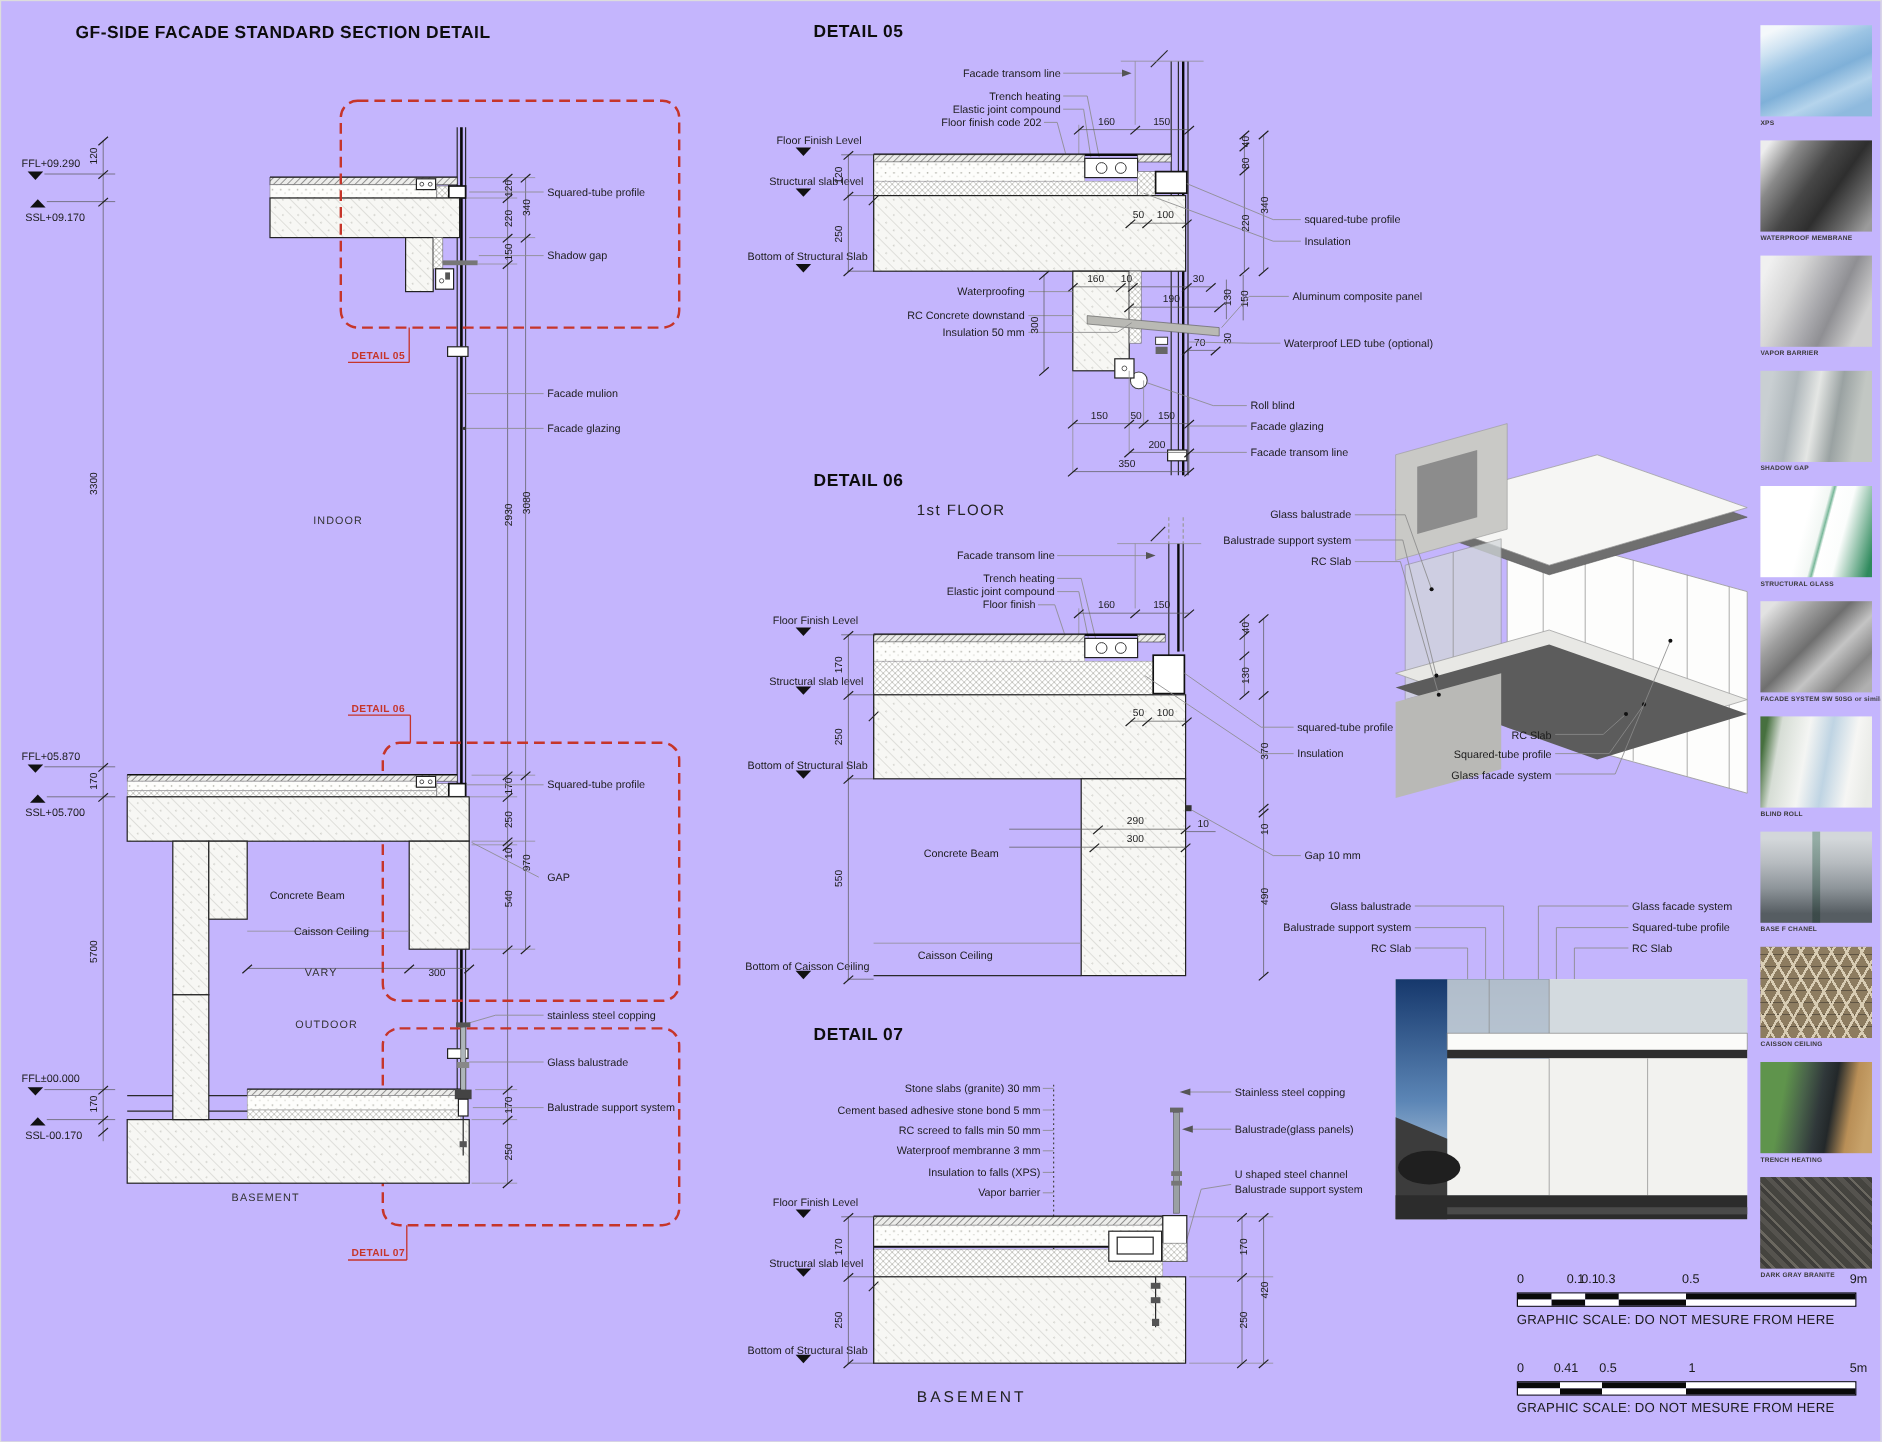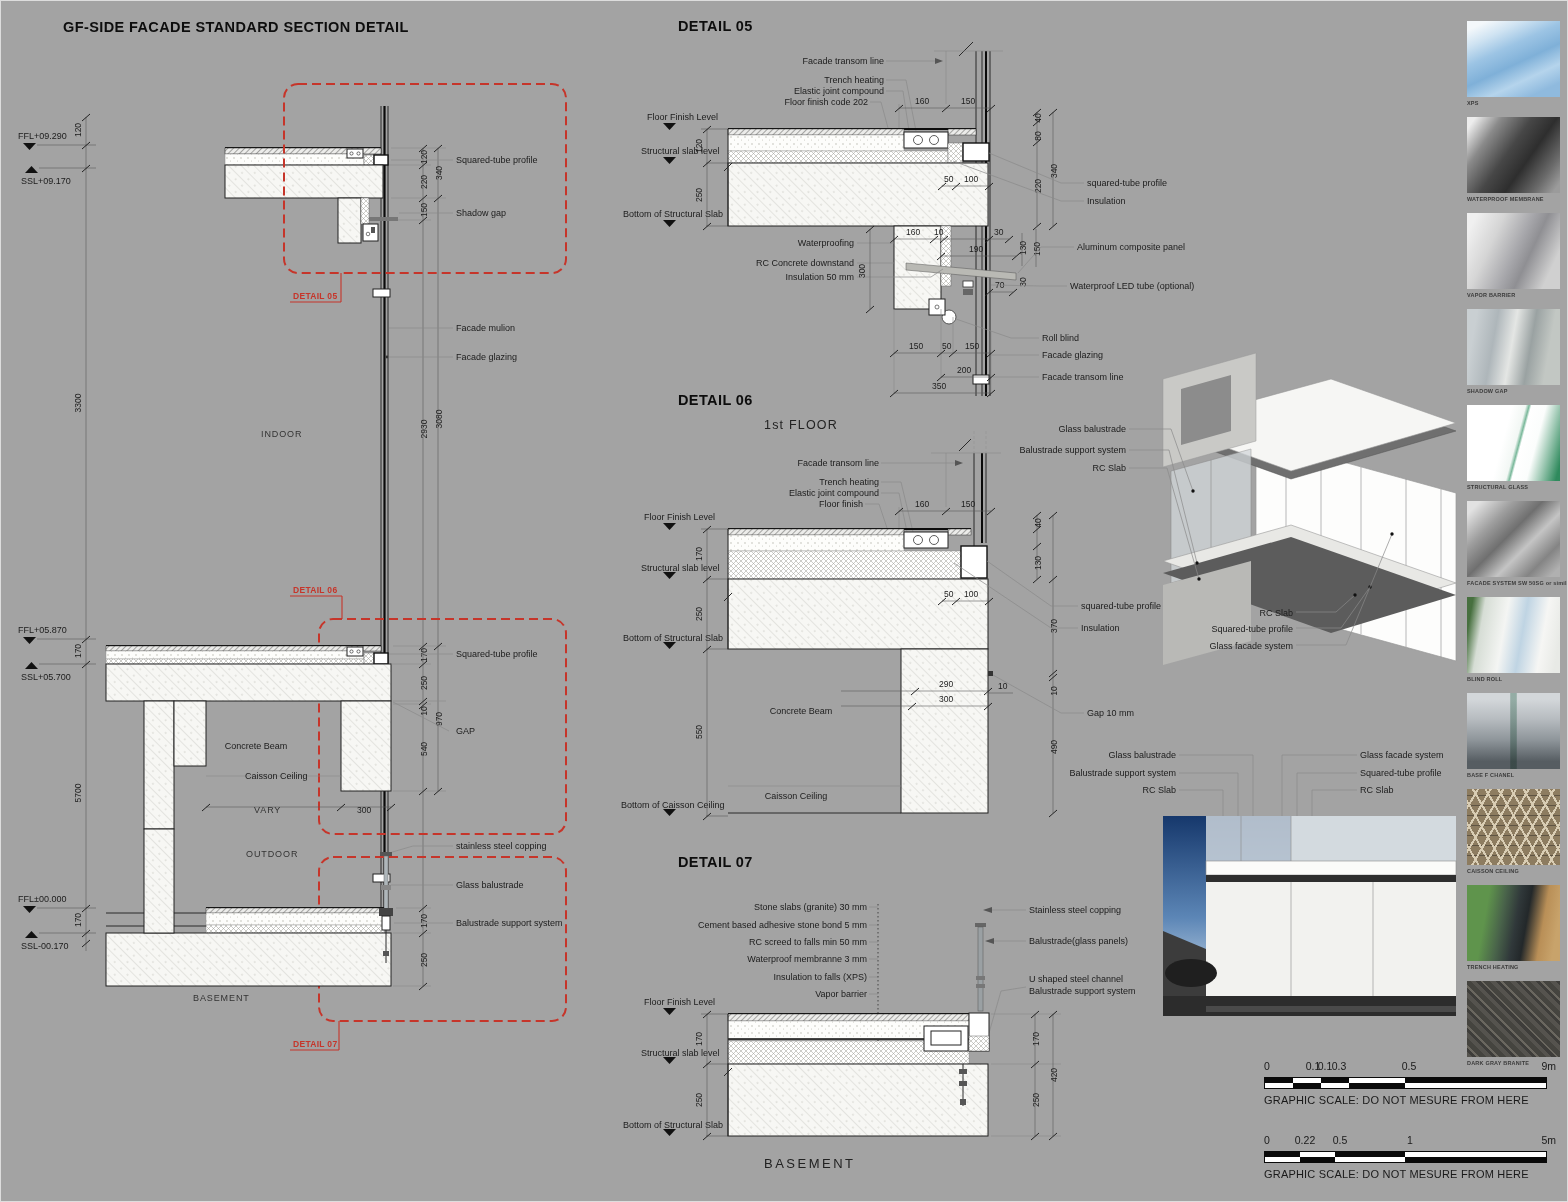--- a/index.html
+++ b/index.html
@@ -1,16 +1,16 @@
 <!DOCTYPE html>
 <html><head>
 <meta charset="utf-8">
 <style>
   html,body{margin:0;padding:0;background:#e8e8e8;}
-  .sheet{position:relative;width:1568px;height:1202px;background:#a3a3a3;overflow:hidden;
+  .sheet{position:relative;width:1568px;height:1202px;background:#c4b5fd;overflow:hidden;
          font-family:"Liberation Sans",sans-serif;border:1px solid #ddd;box-sizing:border-box;}
   svg{position:absolute;left:0;top:0;}
   svg text{font-family:"Liberation Sans",sans-serif;fill:#1c1c1c;}
   .ttl{font-size:14.5px;font-weight:bold;letter-spacing:.4px;fill:#0d0d0d;}
   .sub{font-size:12.5px;letter-spacing:1.2px;fill:#222;}
   .lbl{font-size:9px;fill:#1c1c1c;}
   .dim{font-size:8.5px;fill:#1c1c1c;}
   .lvl{font-size:9px;fill:#1c1c1c;}
   .zone{font-size:9px;letter-spacing:.9px;fill:#333;}
   .red{fill:#c6352a;font-size:8.5px;font-weight:bold;letter-spacing:.3px;}
@@ -688,21 +688,21 @@
           <div class="b" style="width:56px"></div>
           <div class="w" style="width:141px"></div>
         </div>
   </div>
   <div class="caption">GRAPHIC SCALE: DO NOT MESURE FROM HERE</div>
 </div>
 
 <div class="scale s2">
   <div class="nums">
     <span style="left:3px">0</span>
-    <span style="left:41px">0.22</span>
+    <span style="left:41px">0.41</span>
     <span style="left:76px">0.5</span>
     <span style="left:146px">1</span>
     <span class="last">5m</span>
   </div>
   <div class="bar">
     <div class="brow">
           <div class="b" style="width:35px"></div>
           <div class="w" style="width:35px"></div>
           <div class="b" style="width:70px"></div>
           <div class="w" style="width:141px"></div>

